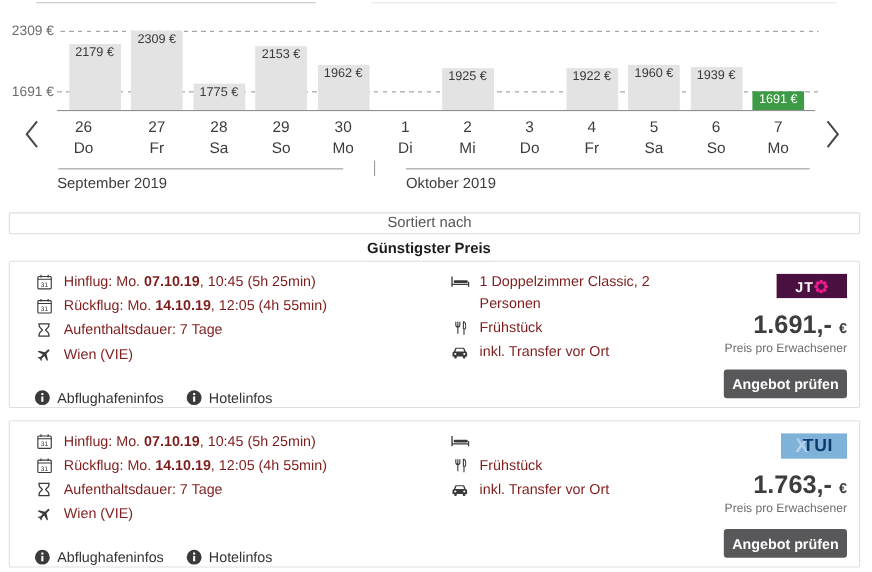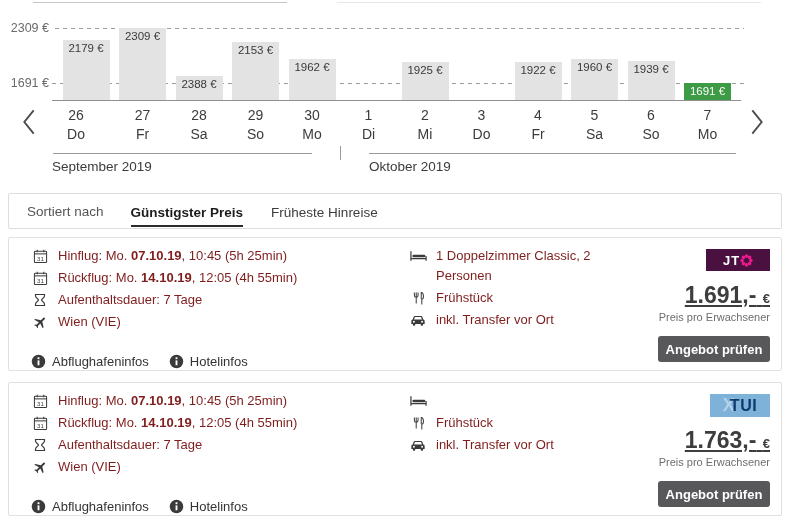--- a/index.html
+++ b/index.html
@@ -18,42 +18,42 @@
   .bar.selected .bar-label{color:#fff;}
   .day{position:absolute;top:106px;width:56px;text-align:center;font-size:14px;color:#3c3c3c;cursor:pointer;}
   .day .day-num{height:18px;line-height:18px;}
   .day .day-wd{height:18px;line-height:18px;margin-top:1px;}
   .chev{position:absolute;top:108px;background:none;border:none;padding:0;cursor:pointer;}
   .month-line{position:absolute;top:153px;height:1px;background:#9a9a9a;}
   .month-label{position:absolute;top:159px;font-size:13.5px;color:#3c3c3c;}
   .month-sep{position:absolute;left:340px;top:146px;width:1px;height:14px;background:#9a9a9a;}
 
   
-  .tabbar{position:absolute;left:8px;top:193px;width:774px;height:36px;background:#fff;border:1px solid #ddd;border-radius:2px;display:flex;align-items:center;padding-left:18px;box-sizing:border-box;}
+  .tabbar{position:absolute;left:8px;top:193px;width:774px;height:20px;background:#fff;border:1px solid #ddd;border-radius:2px;display:flex;align-items:center;padding-left:18px;box-sizing:border-box;flex-direction:column;}
   .sort-label{font-size:13.5px;color:#555;margin-right:27px;}
   .tab{font-size:13.5px;color:#3c3c3c;margin-right:28px;cursor:pointer;padding:9px 0 7px 0;}
   .tab.active{font-weight:bold;color:#1c1c1c;border-bottom:2px solid #2b2b2b;padding-bottom:5px;}
 
   
   .card{position:absolute;left:8px;width:774px;height:134px;background:#fff;border:1px solid #e0e0e0;border-radius:2px;box-sizing:border-box;}
   .card1{top:237px;} .card2{top:382px;}
   .flight-col{position:absolute;left:22px;top:8px;}
   .hotel-col{position:absolute;left:400px;top:8px;width:185px;}
   .row{display:flex;align-items:flex-start;margin-bottom:2px;min-height:20px;font-size:13px;color:#7f1d1d;line-height:20px;}
   .row .icn{width:18px;margin-right:9px;display:flex;justify-content:center;align-items:center;height:20px;flex:none;}
   .row b{font-weight:bold;}
   .links-row{position:absolute;left:22px;top:105px;display:flex;gap:20px;}
   .link{display:flex;align-items:center;gap:6px;font-size:13px;color:#333;cursor:pointer;margin-top:11px;}
   .logo{position:absolute;top:11px;right:11px;display:flex;align-items:center;justify-content:center;}
   .logo.jt{width:64px;height:22px;background:#4a1140;gap:0;}
   .logo.jt .jt-text{color:#fff;font-weight:bold;font-size:13px;letter-spacing:1px;}
   .logo.tui{width:60px;height:23px;background:#7fb2d9;}
   .logo.tui .x{color:#b3d2ea;font-weight:bold;font-size:18px;margin-right:-5px;}
   .logo.tui .tui{color:#0c3a6d;font-weight:bold;font-size:16px;letter-spacing:0.5px;}
-  .price-line{position:absolute;top:44px;right:11px;font-size:23px;font-weight:bold;color:#3d3d3d;white-space:nowrap;text-decoration:underline;}
+  .price-line{position:absolute;top:44px;right:11px;font-size:23px;font-weight:bold;color:#3d3d3d;white-space:nowrap;}
   .price-line .cur{font-size:13px;font-weight:bold;}
   .price-note{position:absolute;top:73px;right:11px;font-size:11px;color:#6e6e6e;}
   .cta{position:absolute;top:98px;right:11px;width:112px;height:26px;background:#58585a;color:#fff;font-weight:bold;font-size:13px;border:none;border-radius:3px;cursor:pointer;font-family:"Liberation Sans",sans-serif;}
 </style>
 </head>
 <body>
 
 <div id="calendar">
   <div class="top-divider"></div>
   <div class="top-divider2"></div>
@@ -74,21 +74,21 @@
         <div class="day-wd">Do</div>
       </div>
       <div class="bar" style="left: 119px; top: 28px; height: 72px;">
         <span class="bar-label">2309 €</span>
       </div>
       <div class="day" style="left: 114.5px;">
         <div class="day-num">27</div>
         <div class="day-wd">Fr</div>
       </div>
       <div class="bar" style="left: 175.5px; top: 75.5px; height: 24.5px;">
-        <span class="bar-label">2388 €</span>
+        <span class="bar-label">1775 €</span>
       </div>
       <div class="day" style="left: 171px;">
         <div class="day-num">28</div>
         <div class="day-wd">Sa</div>
       </div>
       <div class="bar" style="left: 232px; top: 41.9px; height: 58.1px;">
         <span class="bar-label">2153 €</span>
       </div>
       <div class="day" style="left: 227.5px;">
         <div class="day-num">29</div>

